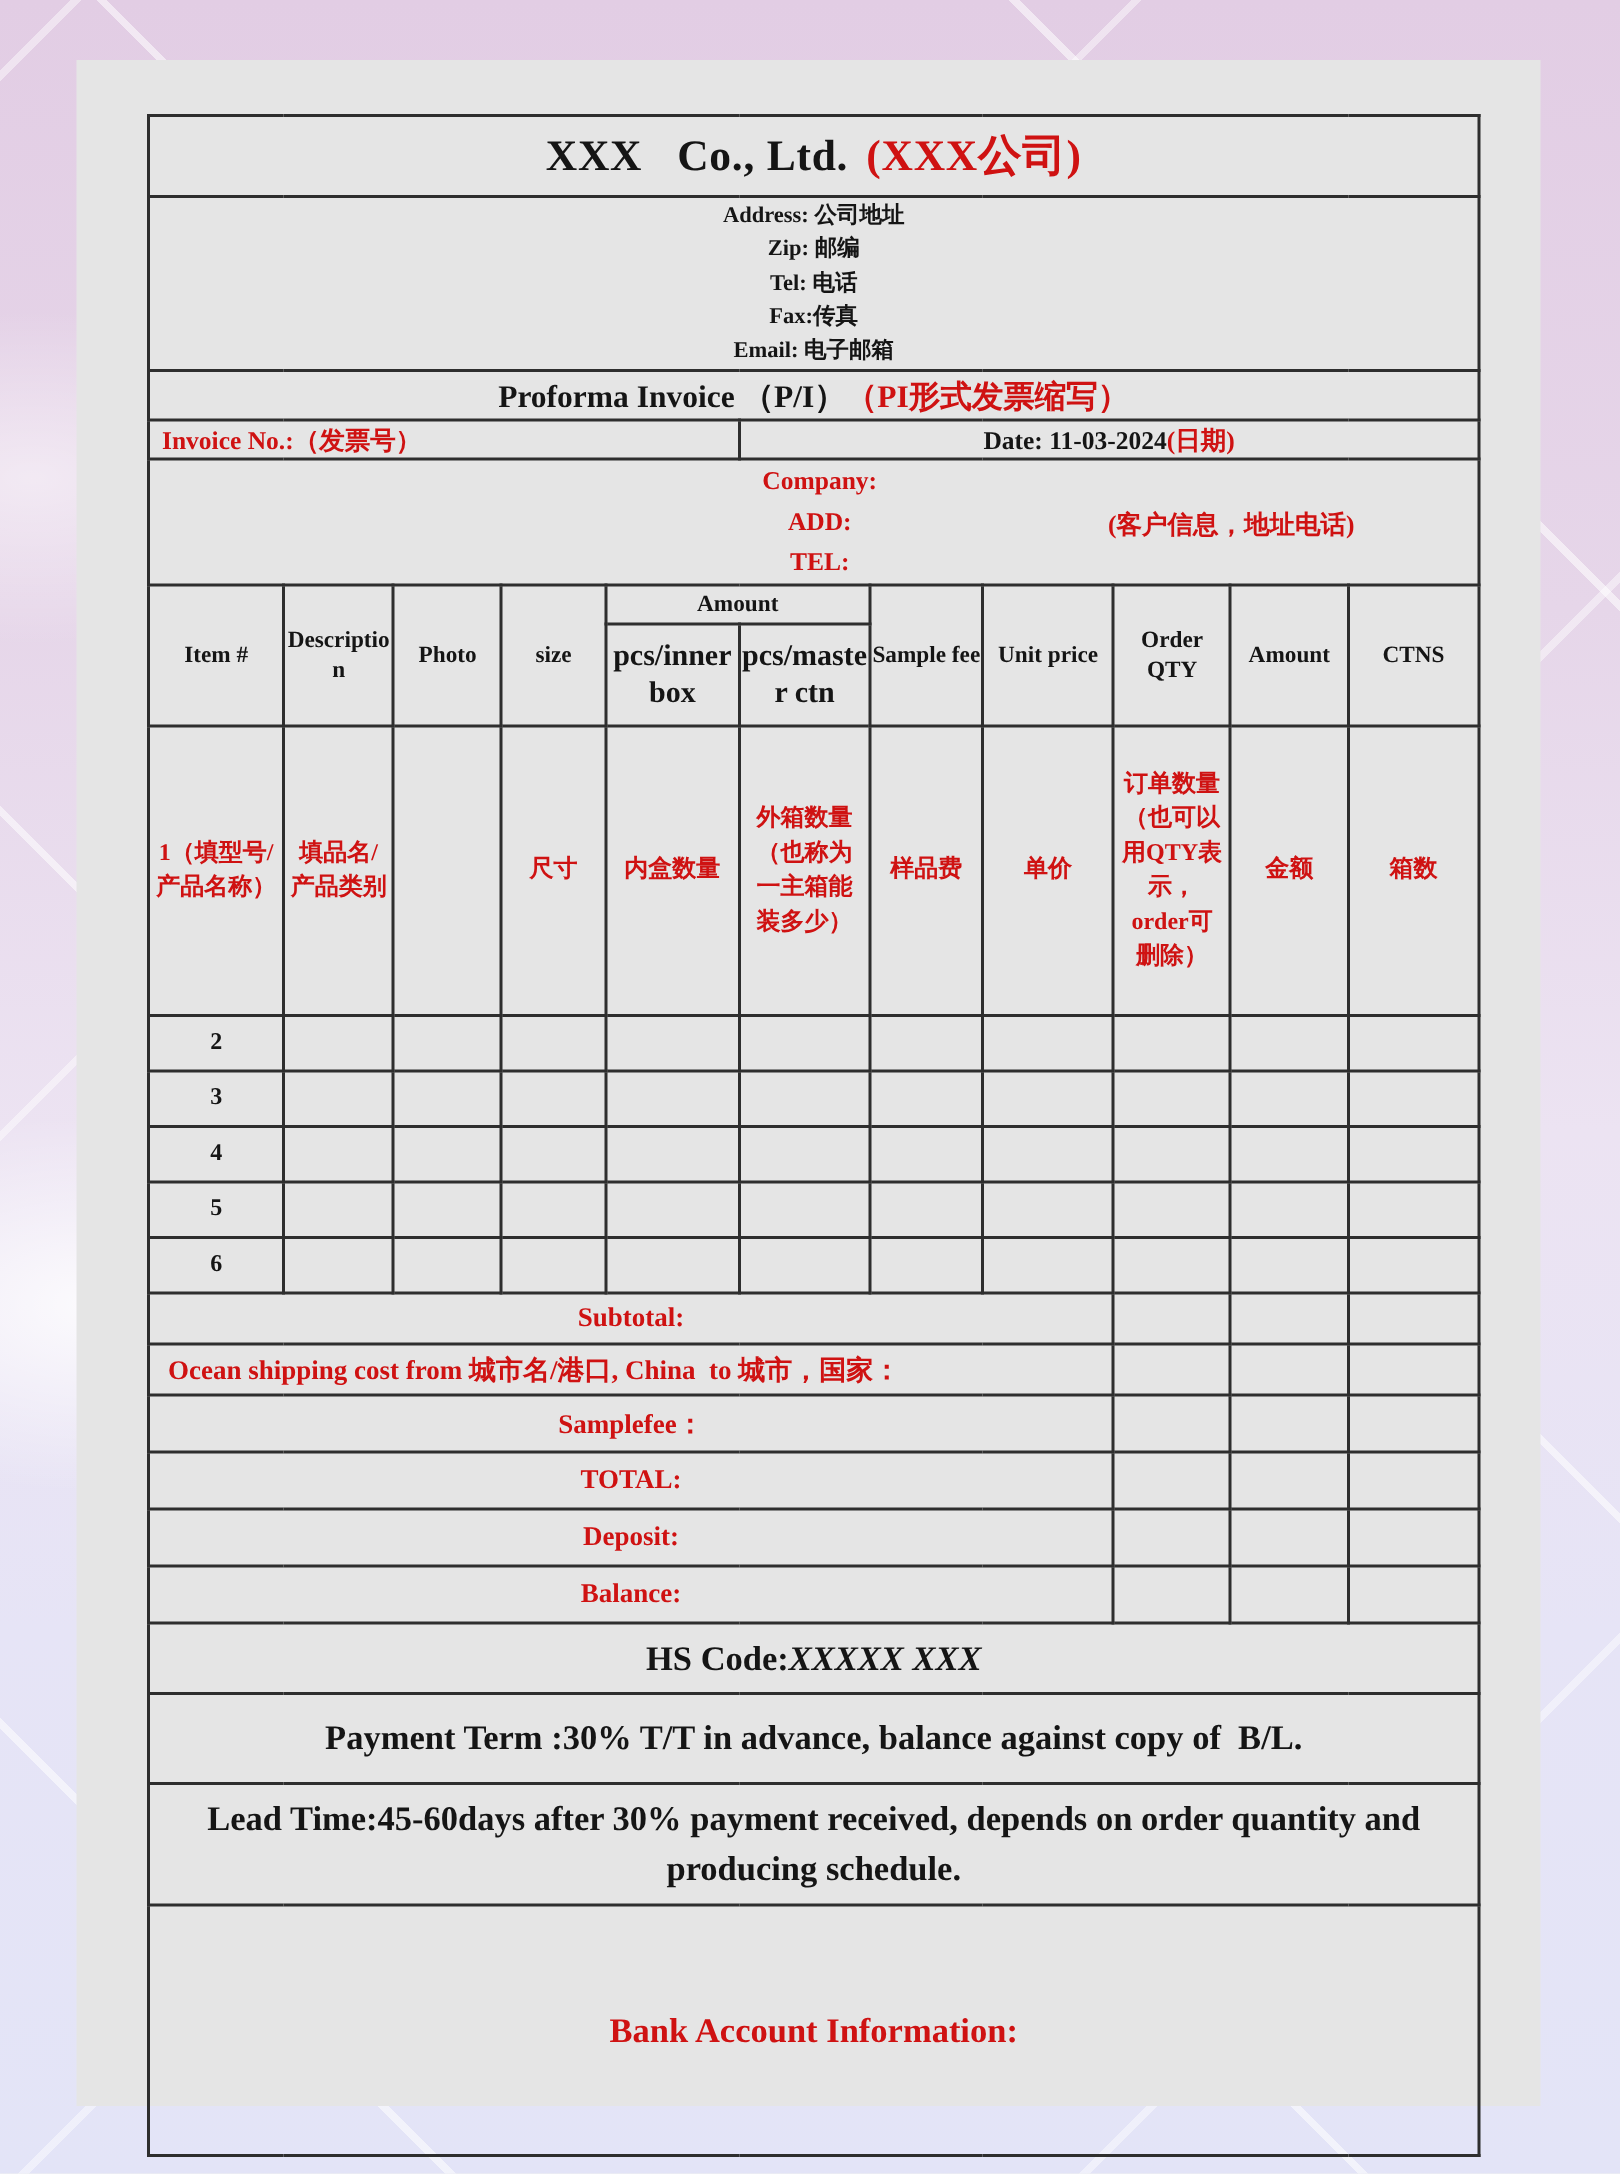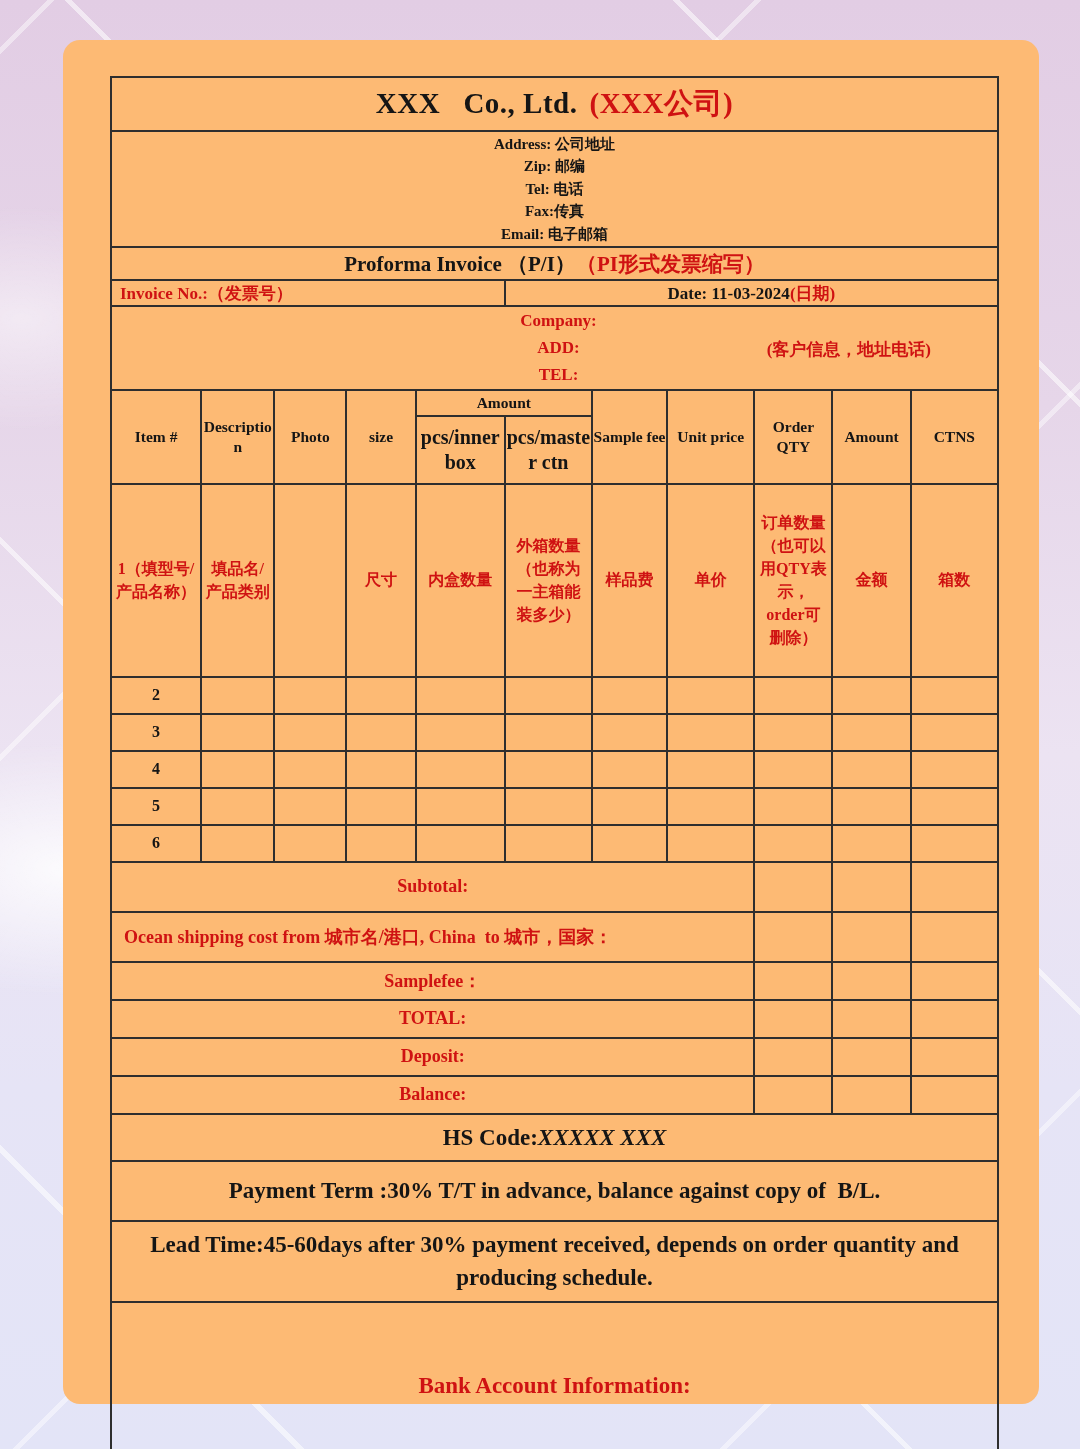--- a/index.html
+++ b/index.html
@@ -10,23 +10,22 @@
       repeating-linear-gradient(45deg, transparent 0 210px, rgba(255,255,255,.55) 210px 215px, transparent 215px 430px),
       repeating-linear-gradient(-45deg, transparent 0 250px, rgba(255,255,255,.45) 250px 255px, transparent 255px 500px),
       radial-gradient(ellipse 320px 180px at 6% 60%, rgba(255,255,255,.85), rgba(255,255,255,0) 70%),
       radial-gradient(ellipse 300px 160px at 2% 22%, rgba(255,255,255,.5), rgba(255,255,255,0) 70%),
       linear-gradient(180deg, #e2cde4 0%, #e6d6e9 28%, #ece3f2 52%, #e6e4f6 75%, #e3e4f7 100%);
   }
   .card {
     position: absolute;
     left: 51px; top: 40px;
     width: 976px; height: 1364px;
-    background: #fdba74;
-    border-radius: 17px;
-    margin-left: 12px;
+    background: #e5e5e5;
+    border-radius: 0;
   }
   table.invoice {
     position: absolute;
     left: 47px; top: 36px;
     border-collapse: collapse;
     table-layout: fixed;
     width: 889px;
     color: #151515;
   }
   table.invoice td {
@@ -40,26 +39,26 @@
   .red  { color: #cf1212; }
   .r-title td   { height: 54px;  font-size: 29px; letter-spacing: .5px; }
   .r-title .red { margin-left: 12px; }
   .r-address td { height: 116px; font-size: 15px; }
   .r-address div { line-height: 1.5; }
   .r-doctitle td { height: 33px; font-size: 21px; }
   .r-meta td    { height: 26px; font-size: 17px; }
   .r-meta .cell-invno { text-align: left; padding-left: 8px; }
   .r-customer td { height: 82px; font-size: 17px; text-align: left; position: relative; }
   .r-customer .cust-left { padding-left: 8px; line-height: 1.6; }
-  .r-customer .cust-note { position: absolute; right: 66px; top: 31px; }
+  .r-customer .cust-note { position: absolute; right: 82px; top: 31px; }
   .r-head1 td { height: 26px; font-size: 15.5px; line-height: 1.25; }
   .r-head2 td { height: 68px; font-size: 20px; line-height: 1.25; }
   .r-guide td { height: 193px; font-size: 16px; line-height: 1.45; padding: 2px 3px; }
   .r-empty td { height: 37px; font-size: 16px; }
-  .r-sum td   { height: 50px; font-size: 18px; }
+  .r-sum td   { height: 34px; font-size: 18px; }
   .r-sum .cell-sumlabel.left { text-align: left; padding-left: 12px; }
   .r-sum2 td  { height: 38px; }
   .r-term td  { text-align: left; padding: 6px 10px; font-size: 23px; line-height: 1.45; }
   .r-hs td      { height: 45px; }
   .r-payment td { height: 60px; }
   .r-lead td    { height: 70px; }
   .r-bank td    { height: 167px; vertical-align: top; padding-top: 8px; }
   .italic { font-style: italic; }
 </style>
 </head>

